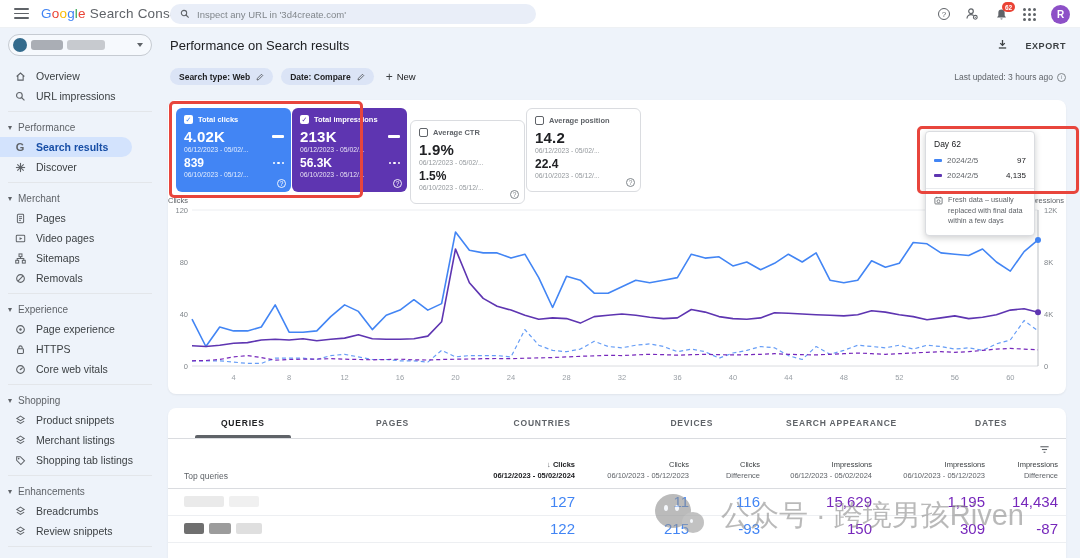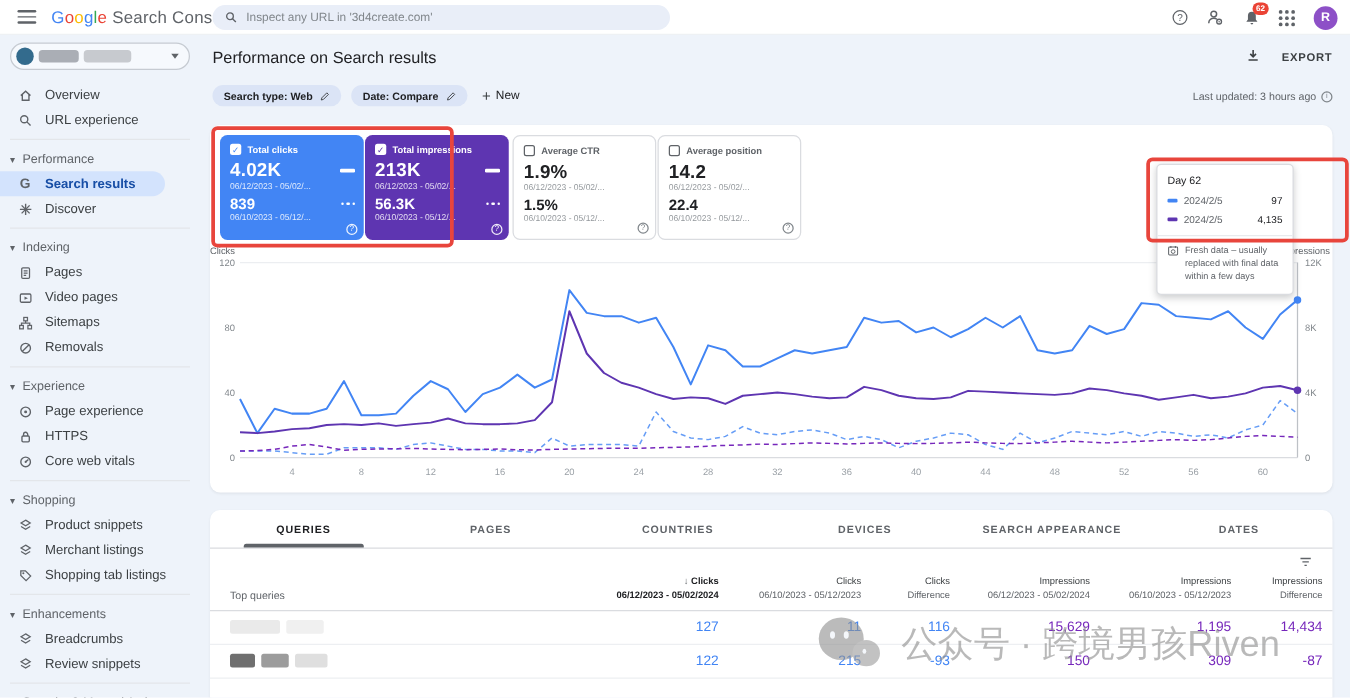--- a/index.html
+++ b/index.html
@@ -93,21 +93,21 @@
   .tab.active::after { content:""; position:absolute; left:18%; right:18%; bottom:0; height:3px; background:#5f6368; border-radius:2px 2px 0 0; }
   .tabs-div { height:1px; background:#dadce0; }
   .filterrow { height:20px; display:flex; align-items:center; justify-content:flex-end; padding-right:16px; }
   .t-grid { display:grid; grid-template-columns:1fr 114px 114px 71px 112px 113px 73px; padding-right:8px; align-items:end; }
   .thead { padding-bottom:6px; border-bottom:1px solid #dadce0; }
   .th { text-align:right; font-size:7.5px; color:#5f6368; line-height:1.5; }
   .th .l1 { color:#3c4043; }
   .th.sorted .l1,.th.sorted .l2 { color:#202124; font-weight:bold; }
   .th-q { align-self:end; font-size:8.5px; color:#5f6368; padding:0 0 1px 16px; text-align:left; }
   .trow { height:27px; align-items:center; border-bottom:1px solid #edeff2; }
-  .td { text-align:right; font-size:11px; }
+  .td { text-align:right; font-size:15px; }
   .td-q { display:flex; gap:5px; padding-left:16px; align-items:center; }
   .redact { height:11px; border-radius:2px; }
 
   
   .watermark { position:absolute; left:655px; top:490px; display:flex; align-items:center; gap:10px; z-index:50; opacity:.6; pointer-events:none; }
   .wm-logo { position:relative; width:56px; height:52px; }
   .wm-c1 { position:absolute; left:0; top:4px; width:36px; height:34px; background:#8f8f8f; border-radius:50%; }
   .wm-c2 { position:absolute; left:27px; top:22px; width:22px; height:21px; background:#9b9b9b; border-radius:50%; }
   .wm-c1::before,.wm-c1::after { content:""; position:absolute; top:11px; width:4px; height:6px; background:#eef3fa; border-radius:50%; }
   .wm-c1::before { left:9px; } .wm-c1::after { left:20px; }
@@ -185,21 +185,21 @@
         </span>
         <span>Overview</span>
       </div>
       <div class="side-item">
         <span class="ic">
           <svg viewBox="0 0 12 12" width="11" height="11">
             <circle cx="4.8" cy="4.8" r="3.1" fill="none" stroke="currentColor" stroke-width="1.2"></circle>
             <line x1="7.1" y1="7.1" x2="10.3" y2="10.3" stroke="currentColor" stroke-width="1.2"></line>
           </svg>
         </span>
-        <span>URL experience</span>
+        <span>URL impressions</span>
       </div>
       <div class="side-div"></div>
       <div class="side-section">
         <span style="font-size: 8px; color: rgb(95, 99, 104);">▾</span>
         <span>Performance</span>
       </div>
       <div class="side-item active">
         <span class="ic">
           <span style="font-size:11px;font-weight:bold;color:#5f6368;line-height:1;">G</span>
         </span>
@@ -214,21 +214,21 @@
               <line x1="2.5" y1="2.5" x2="9.5" y2="9.5"></line>
               <line x1="9.5" y1="2.5" x2="2.5" y2="9.5"></line>
             </g>
           </svg>
         </span>
         <span>Discover</span>
       </div>
       <div class="side-div"></div>
       <div class="side-section">
         <span style="font-size: 8px; color: rgb(95, 99, 104);">▾</span>
-        <span>Indexing</span>
+        <span>Merchant</span>
       </div>
       <div class="side-item">
         <span class="ic">
           <svg viewBox="0 0 12 12" width="11" height="11">
             <rect x="2.6" y="1.4" width="6.8" height="9.2" rx="1" fill="none" stroke="currentColor" stroke-width="1.1"></rect>
             <line x1="4.3" y1="4" x2="7.7" y2="4" stroke="currentColor" stroke-width="1"></line>
             <line x1="4.3" y1="6" x2="7.7" y2="6" stroke="currentColor" stroke-width="1"></line>
             <line x1="4.3" y1="8" x2="6.5" y2="8" stroke="currentColor" stroke-width="1"></line>
           </svg>
         </span>
@@ -440,21 +440,21 @@
           <span class="v2">56.3K</span>
           <span class="dots-ind">
             <i></i>
             <i></i>
             <i></i>
           </span>
         </div>
         <div class="mdate">06/10/2023 - 05/12/...</div>
         <span class="qhelp">?</span>
       </div>
-      <div class="mcard" style="margin-left: 2px;">
+      <div class="mcard" style="margin-left: 2px; margin-top: 12px;">
         <div class="toprow">
           <span class="cbx un"></span>
           <span class="mlabel">Average CTR</span>
         </div>
         <div class="vrow">
           <span class="v1">1.9%</span>
         </div>
         <div class="mdate">06/12/2023 - 05/02/...</div>
         <div class="vrow" style="margin-top:3px;">
           <span class="v2">1.5%</span>

